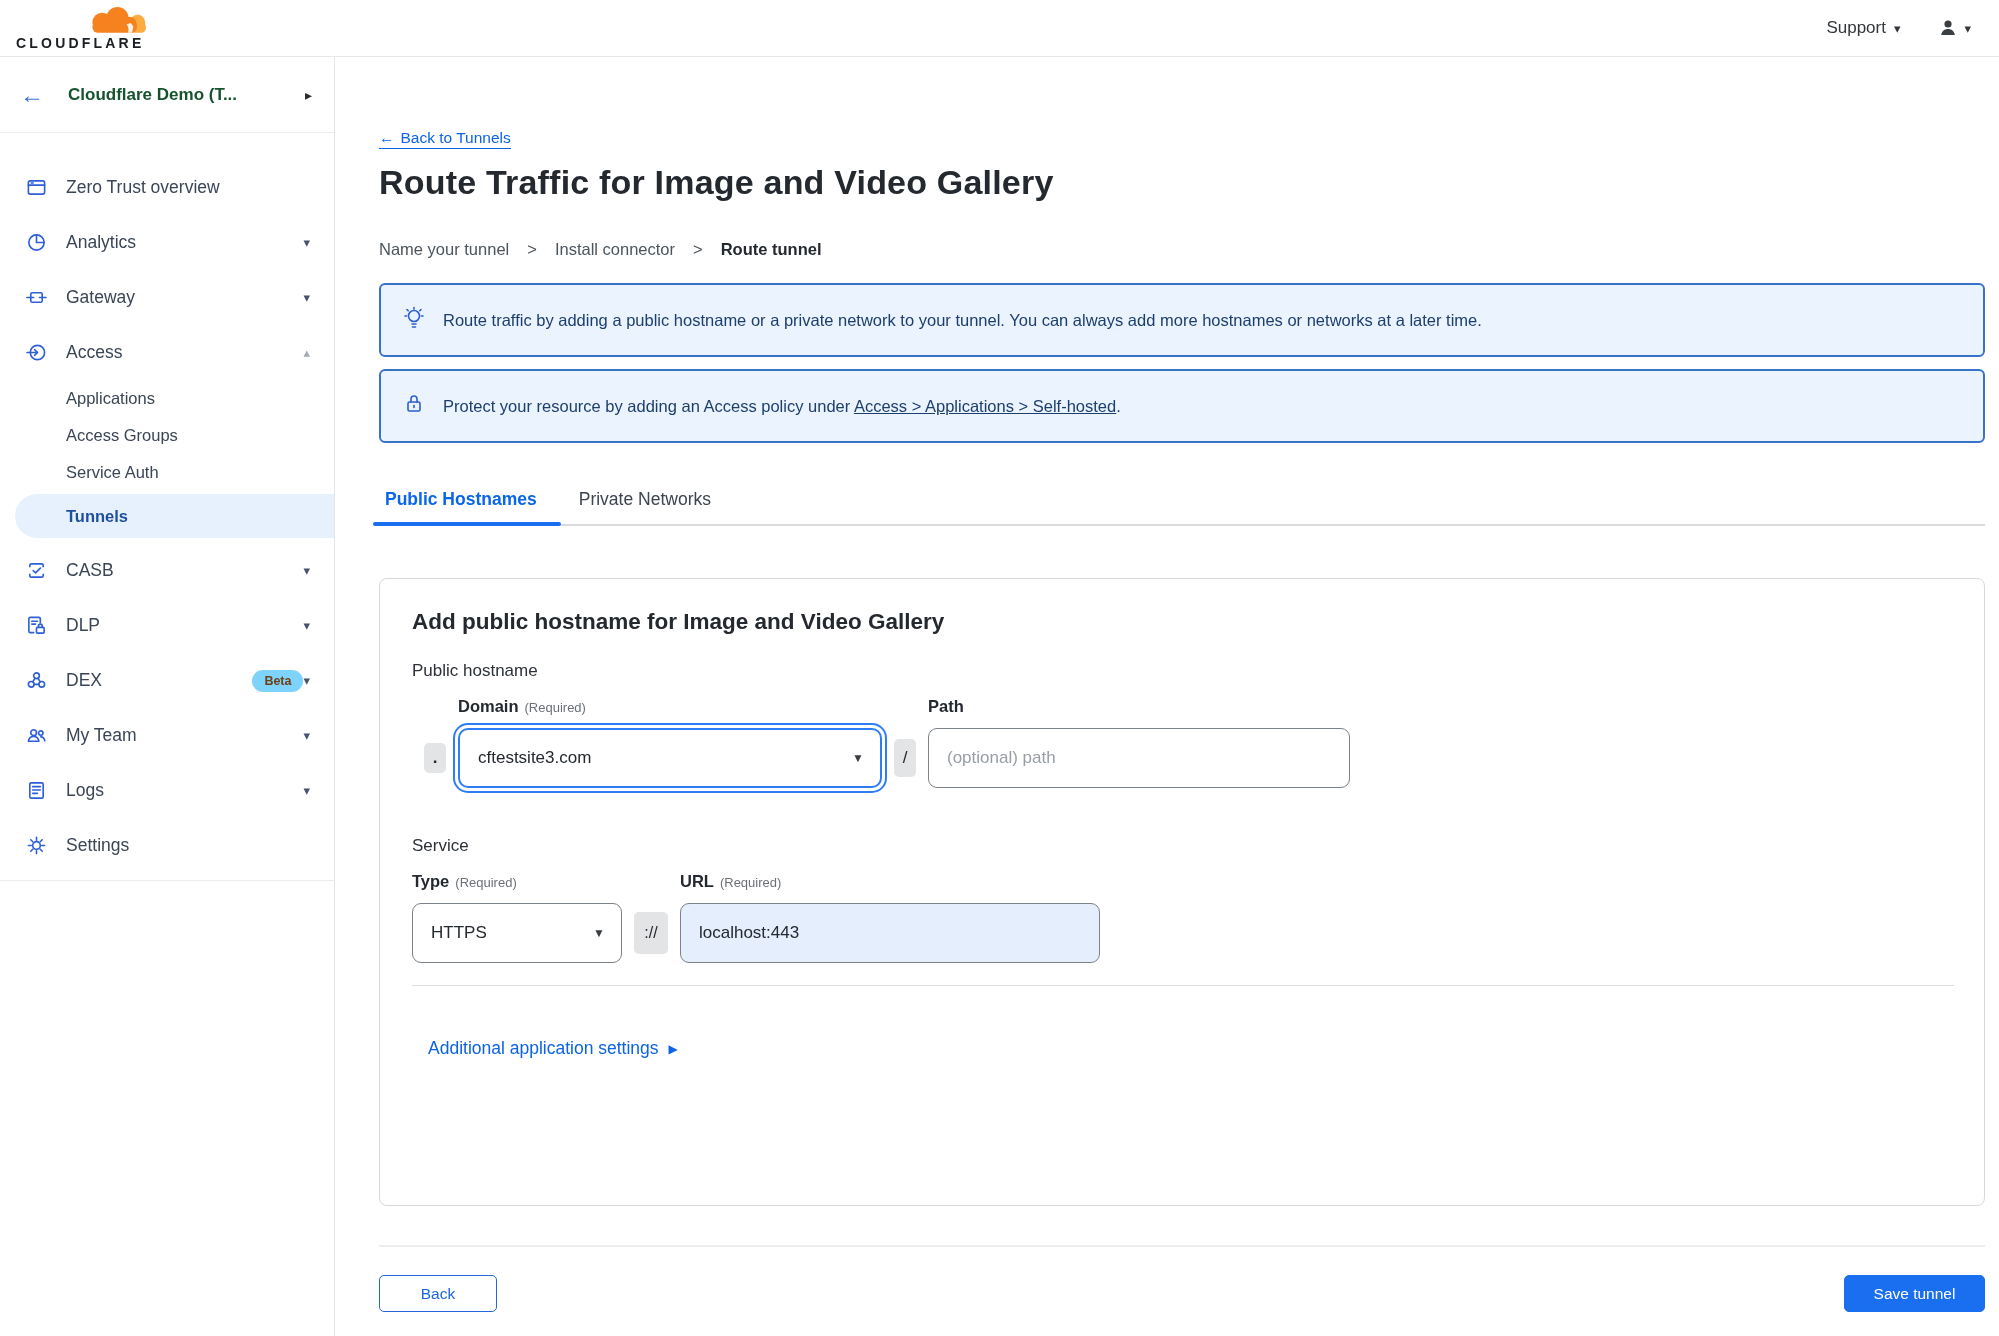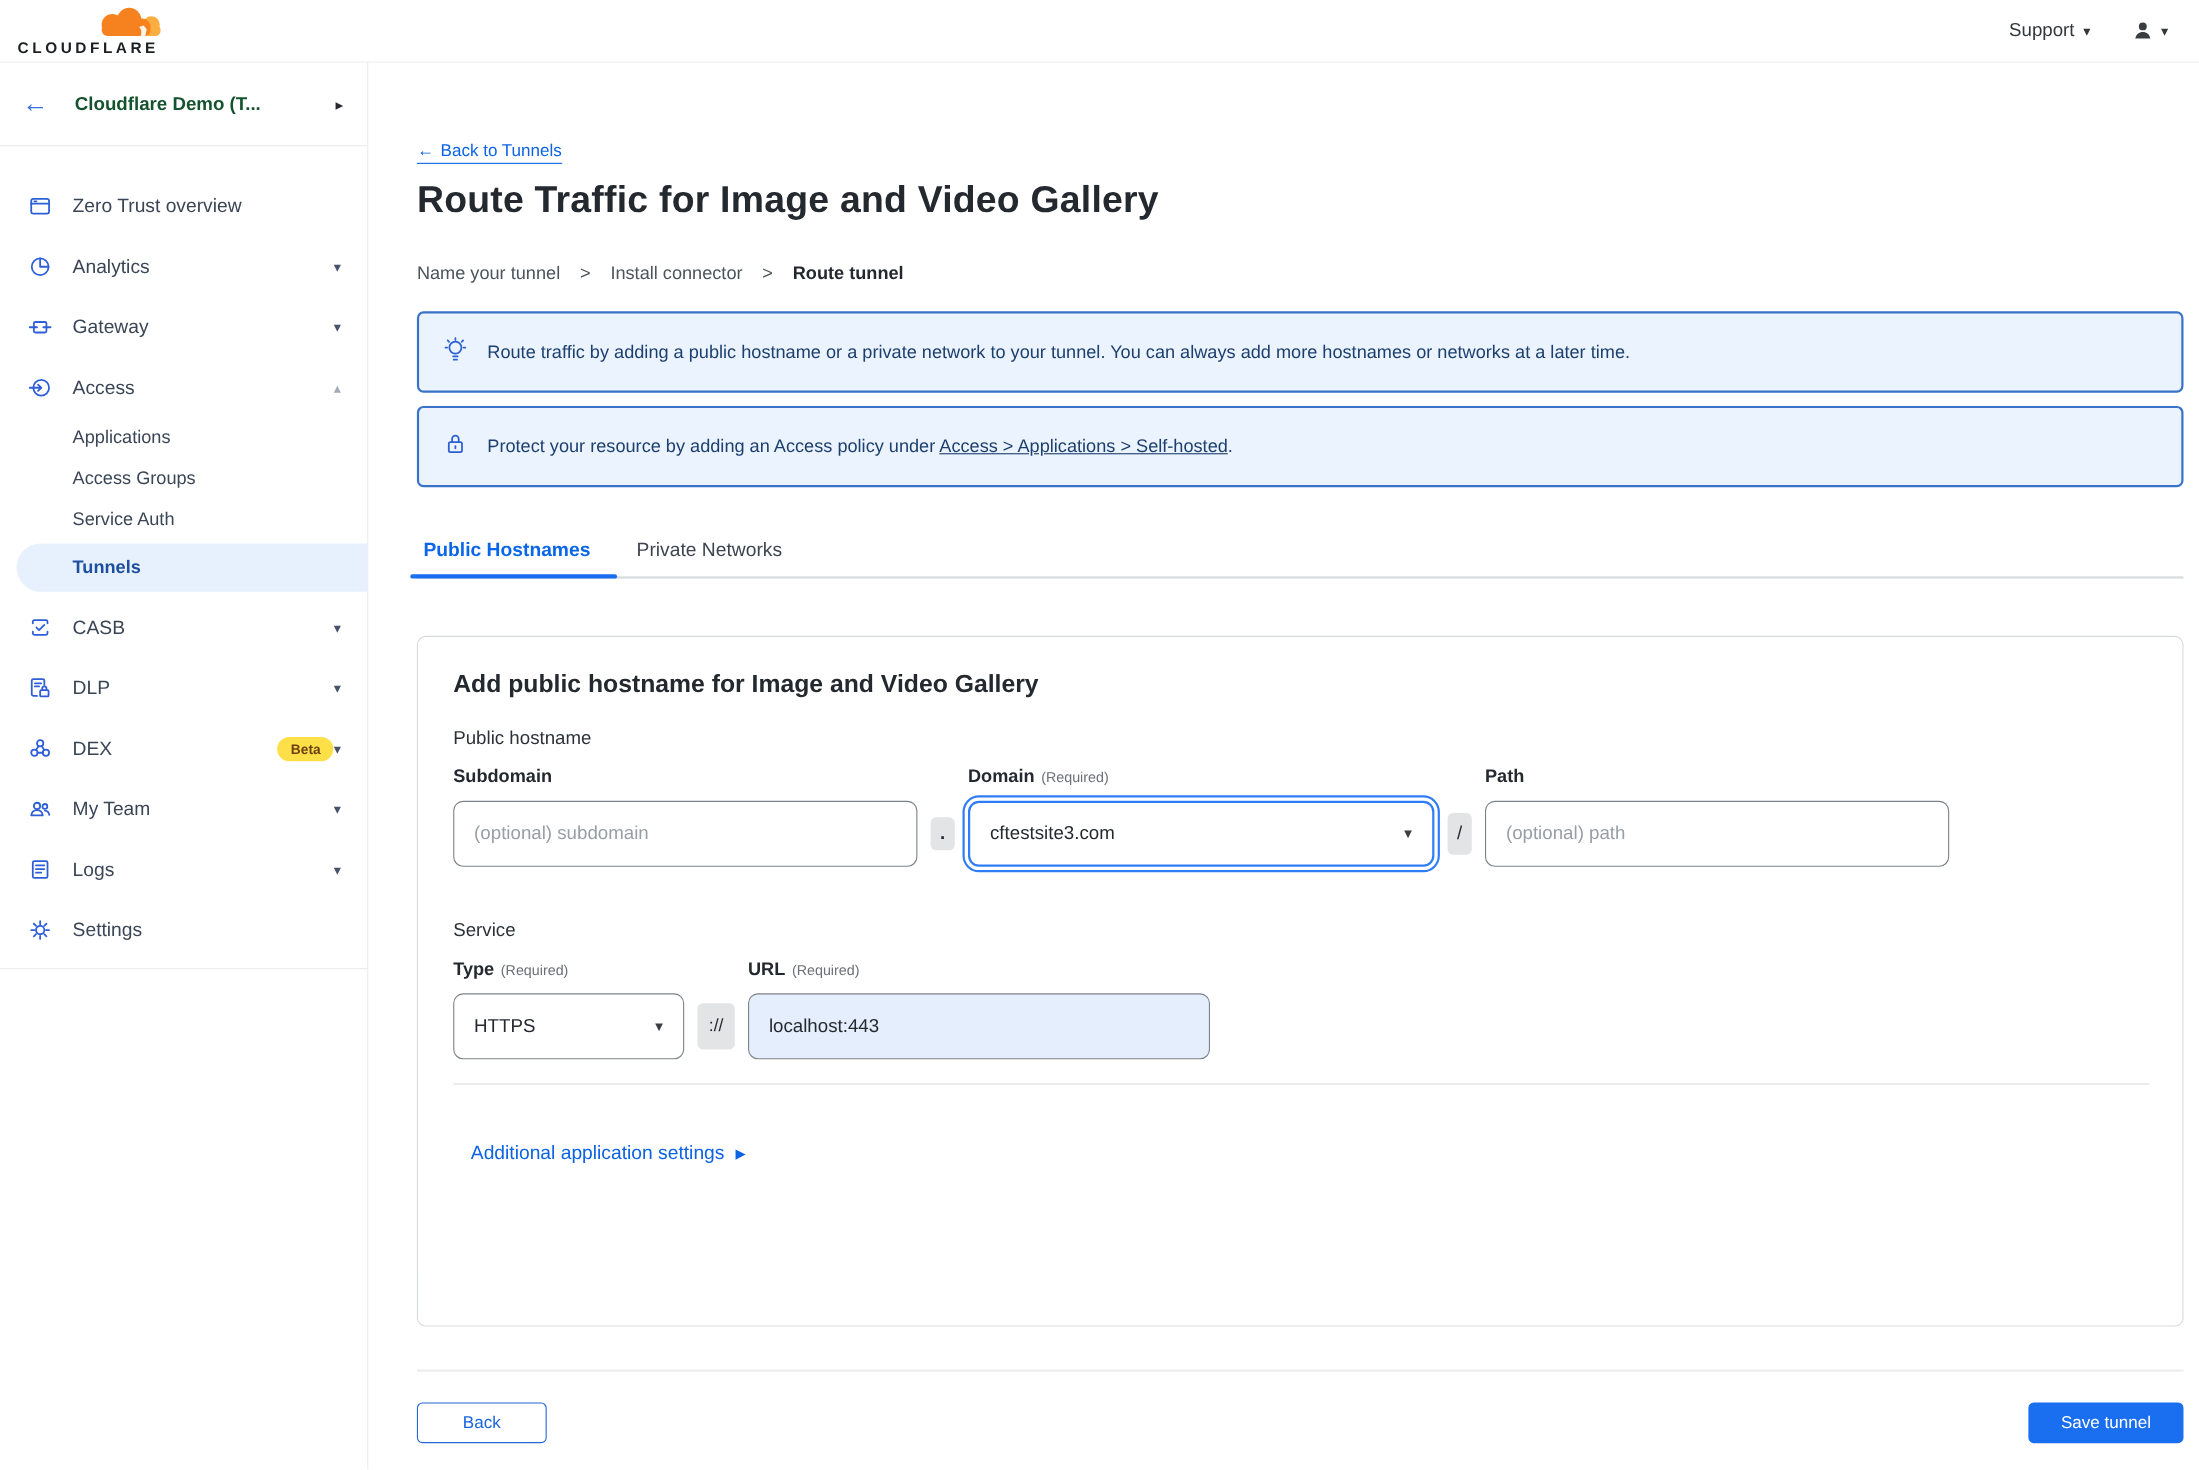--- a/index.html
+++ b/index.html
@@ -27,21 +27,21 @@
   .nav { padding-top:27px; }
   .nav-item { height:55px; display:flex; align-items:center; padding:0 24px 0 25px; cursor:pointer; }
   .nav-icon { width:22px; height:22px; display:flex; align-items:center; justify-content:center; }
   .nav-icon svg { width:21px; height:21px; fill:none; stroke:#2e5fd7; stroke-width:1.7; stroke-linecap:round; stroke-linejoin:round; }
   .nav-label { flex:1; margin-left:19px; font-size:17.5px; color:#3a4555; }
   .nav-chevron { font-size:13px; color:#47536a; }
   .nav-chevron.muted { color:#a3abb6; }
   .sub-item { height:37px; display:flex; align-items:center; padding-left:66px; font-size:16.5px; color:#3a4555; cursor:pointer; }
   .sub-item.selected { height:44px; margin:3px 0 5px 15px; background:#e7f1fd; border-radius:22px 0 0 22px; padding-left:51px;
                        font-weight:bold; color:#1d4f9e; }
-  .beta-badge { margin-left:12px; background:#fde047; color:#6e3f14; font-size:12.5px; font-weight:bold; padding:4px 12px; border-radius:11px; }
+  .beta-badge { margin-left:12px; background:#7dd3fc; color:#6e3f14; font-size:12.5px; font-weight:bold; padding:4px 12px; border-radius:11px; }
   .sidebar-end { margin-top:7px; border-top:1px solid #ececec; }
 
   
   .main { position:absolute; top:57px; left:335px; width:1664px; height:1279px; background:#fff; padding:0 14px 0 44px; }
   .back-link { margin-top:72px; display:inline-flex; align-items:center; gap:6px; color:#0c63e4; font-size:15.5px; cursor:pointer;
                border-bottom:1px solid #0c63e4; padding-bottom:1px; }
   .page-title { margin-top:14px; font-size:34px; font-weight:bold; color:#24292f; letter-spacing:.2px; }
   .steps { margin-top:38px; display:flex; align-items:center; gap:18px; font-size:16.5px; color:#4c545c; }
   .step.current { font-weight:bold; color:#24292f; }
   .step-sep { color:#4c545c; }
@@ -318,24 +318,20 @@
     <div class="tabs">
       <div class="tab active">Public Hostnames</div>
       <div class="tab">Private Networks</div>
     </div>
 
     <section class="card">
       <h2 class="card-heading">Add public hostname for Image and Video Gallery</h2>
       <div class="section-label">Public hostname</div>
 
       <div class="field-row">
-        <div class="field-group">
-          <div class="label-line">Subdomain</div>
-          <input class="text-input" type="text" placeholder="(optional) subdomain" style="">
-        </div>
         <div class="sep-chip chip-dot">.</div>
         <div class="field-group">
           <div class="label-line"><span>Domain</span><span class="required">(Required)</span></div>
           <div class="select focused">
             <span>cftestsite3.com</span>
             <span class="caret">▼</span>
           </div>
         </div>
         <div class="sep-chip chip-slash">/</div>
         <div class="field-group">

